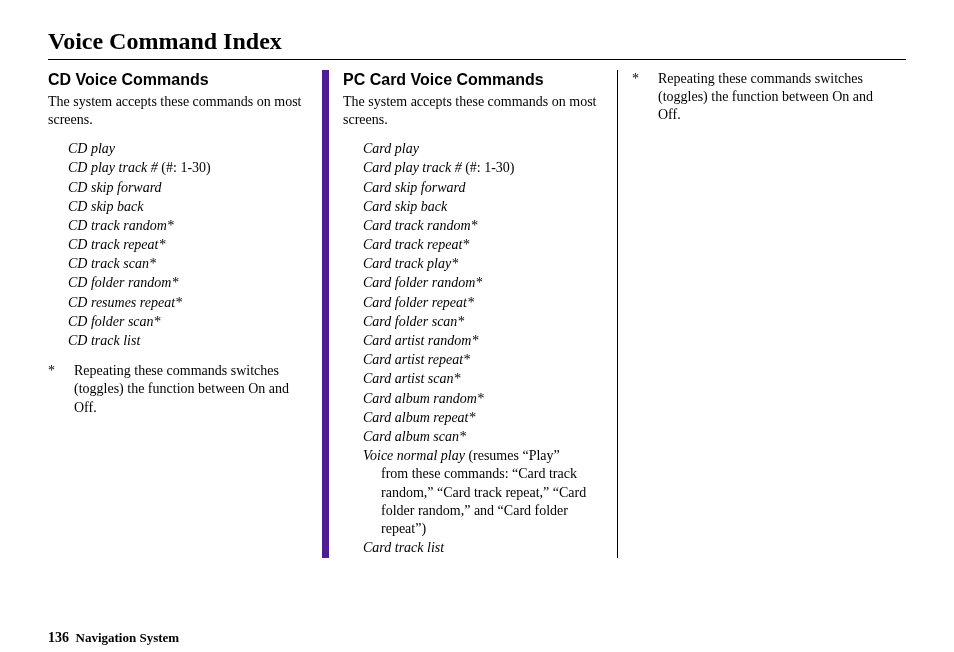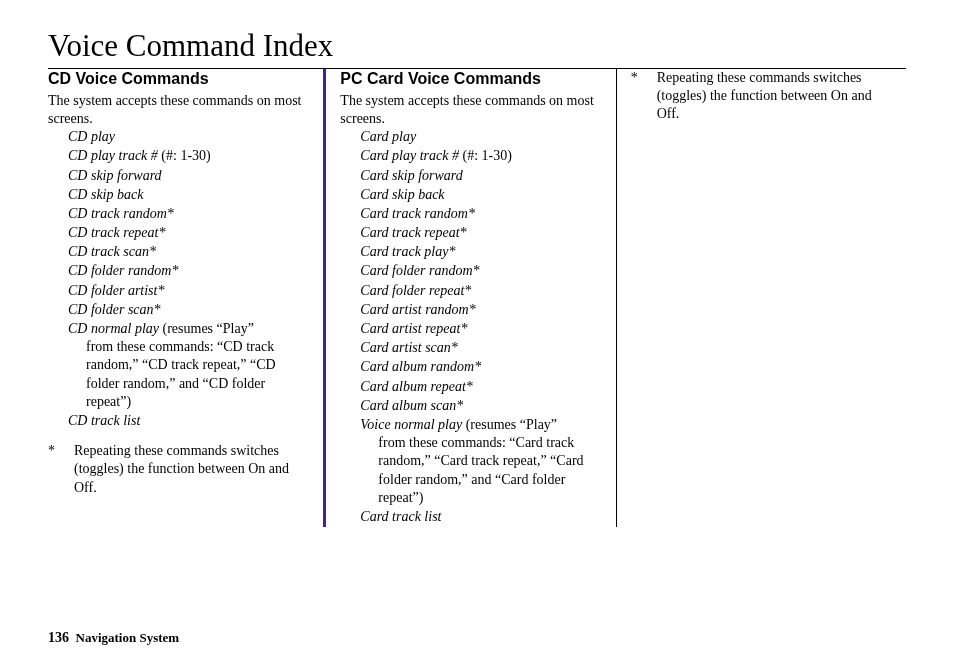--- a/index.html
+++ b/index.html
@@ -6,51 +6,52 @@
   body {
     width: 954px;
     height: 652px;
     background: #fff;
     font-family: "Times New Roman", Times, serif;
     color: #000;
     padding: 28px 48px 20px 48px;
     position: relative;
   }
   .page-title {
-    font-size: 31px;
-    font-weight: normal;
+    font-size: 24px;
+    font-weight: bold;
     border-bottom: 1.5px solid #000;
     padding-bottom: 4px;
+    margin-bottom: 10px;
   }
   .columns {
     display: flex;
     gap: 0;
   }
   .col {
     flex: 1;
     padding-right: 14px;
     font-size: 14px;
     line-height: 1.3;
   }
   .col.mid {
-    border-left: 3px solid #4c1d95;
+    border-left: 7px solid #4c1d95;
     border-right: 1px solid #000;
     padding-left: 14px;
   }
   .col.right {
     padding-left: 14px;
   }
   .section-heading {
     font-family: Arial, Helvetica, sans-serif;
     font-weight: bold;
     font-size: 16px;
     margin-bottom: 2px;
   }
   .intro {
-    margin-bottom: 0;
+    margin-bottom: 11px;
   }
   .cmd-list {
     padding-left: 20px;
   }
   .cmd {
     font-style: italic;
     margin-bottom: 1px;
   }
   .cmd .note {
     font-style: normal;
@@ -94,23 +95,22 @@
     <p class="intro">The system accepts these commands on most screens.</p>
     <div class="cmd-list">
         <div class="cmd"><span>CD play</span></div>
         <div class="cmd"><span>CD play track #</span><span class="note"> (#: 1-30)</span></div>
         <div class="cmd"><span>CD skip forward</span></div>
         <div class="cmd"><span>CD skip back</span></div>
         <div class="cmd"><span>CD track random*</span></div>
         <div class="cmd"><span>CD track repeat*</span></div>
         <div class="cmd"><span>CD track scan*</span></div>
         <div class="cmd"><span>CD folder random*</span></div>
-        <div class="cmd"><span>CD folder artist*</span></div>
+        <div class="cmd"><span>CD resumes repeat*</span></div>
         <div class="cmd"><span>CD folder scan*</span></div>
-        <div class="cmd"><span>CD normal play</span><span class="note"> (resumes “Play”</span><span class="sub">from these commands: “CD track random,” “CD track repeat,” “CD folder random,” and “CD folder repeat”)</span></div>
         <div class="cmd"><span>CD track list</span></div>
       </div>
     <div class="footnote">
       <span class="sym">*</span>
       <span class="txt">Repeating these commands switches (toggles) the function between On and Off.</span>
     </div>
   </div>
 
   <div class="col mid">
     <h2 class="section-heading">PC Card Voice Commands</h2>
@@ -118,20 +118,21 @@
     <div class="cmd-list">
         <div class="cmd"><span>Card play</span></div>
         <div class="cmd"><span>Card play track #</span><span class="note"> (#: 1-30)</span></div>
         <div class="cmd"><span>Card skip forward</span></div>
         <div class="cmd"><span>Card skip back</span></div>
         <div class="cmd"><span>Card track random*</span></div>
         <div class="cmd"><span>Card track repeat*</span></div>
         <div class="cmd"><span>Card track play*</span></div>
         <div class="cmd"><span>Card folder random*</span></div>
         <div class="cmd"><span>Card folder repeat*</span></div>
+        <div class="cmd"><span>Card folder scan*</span></div>
         <div class="cmd"><span>Card artist random*</span></div>
         <div class="cmd"><span>Card artist repeat*</span></div>
         <div class="cmd"><span>Card artist scan*</span></div>
         <div class="cmd"><span>Card album random*</span></div>
         <div class="cmd"><span>Card album repeat*</span></div>
         <div class="cmd"><span>Card album scan*</span></div>
         <div class="cmd"><span>Voice normal play</span><span class="note"> (resumes “Play”</span><span class="sub">from these commands: “Card track random,” “Card track repeat,” “Card folder random,” and “Card folder repeat”)</span></div>
         <div class="cmd"><span>Card track list</span></div>
       </div>
   </div>

